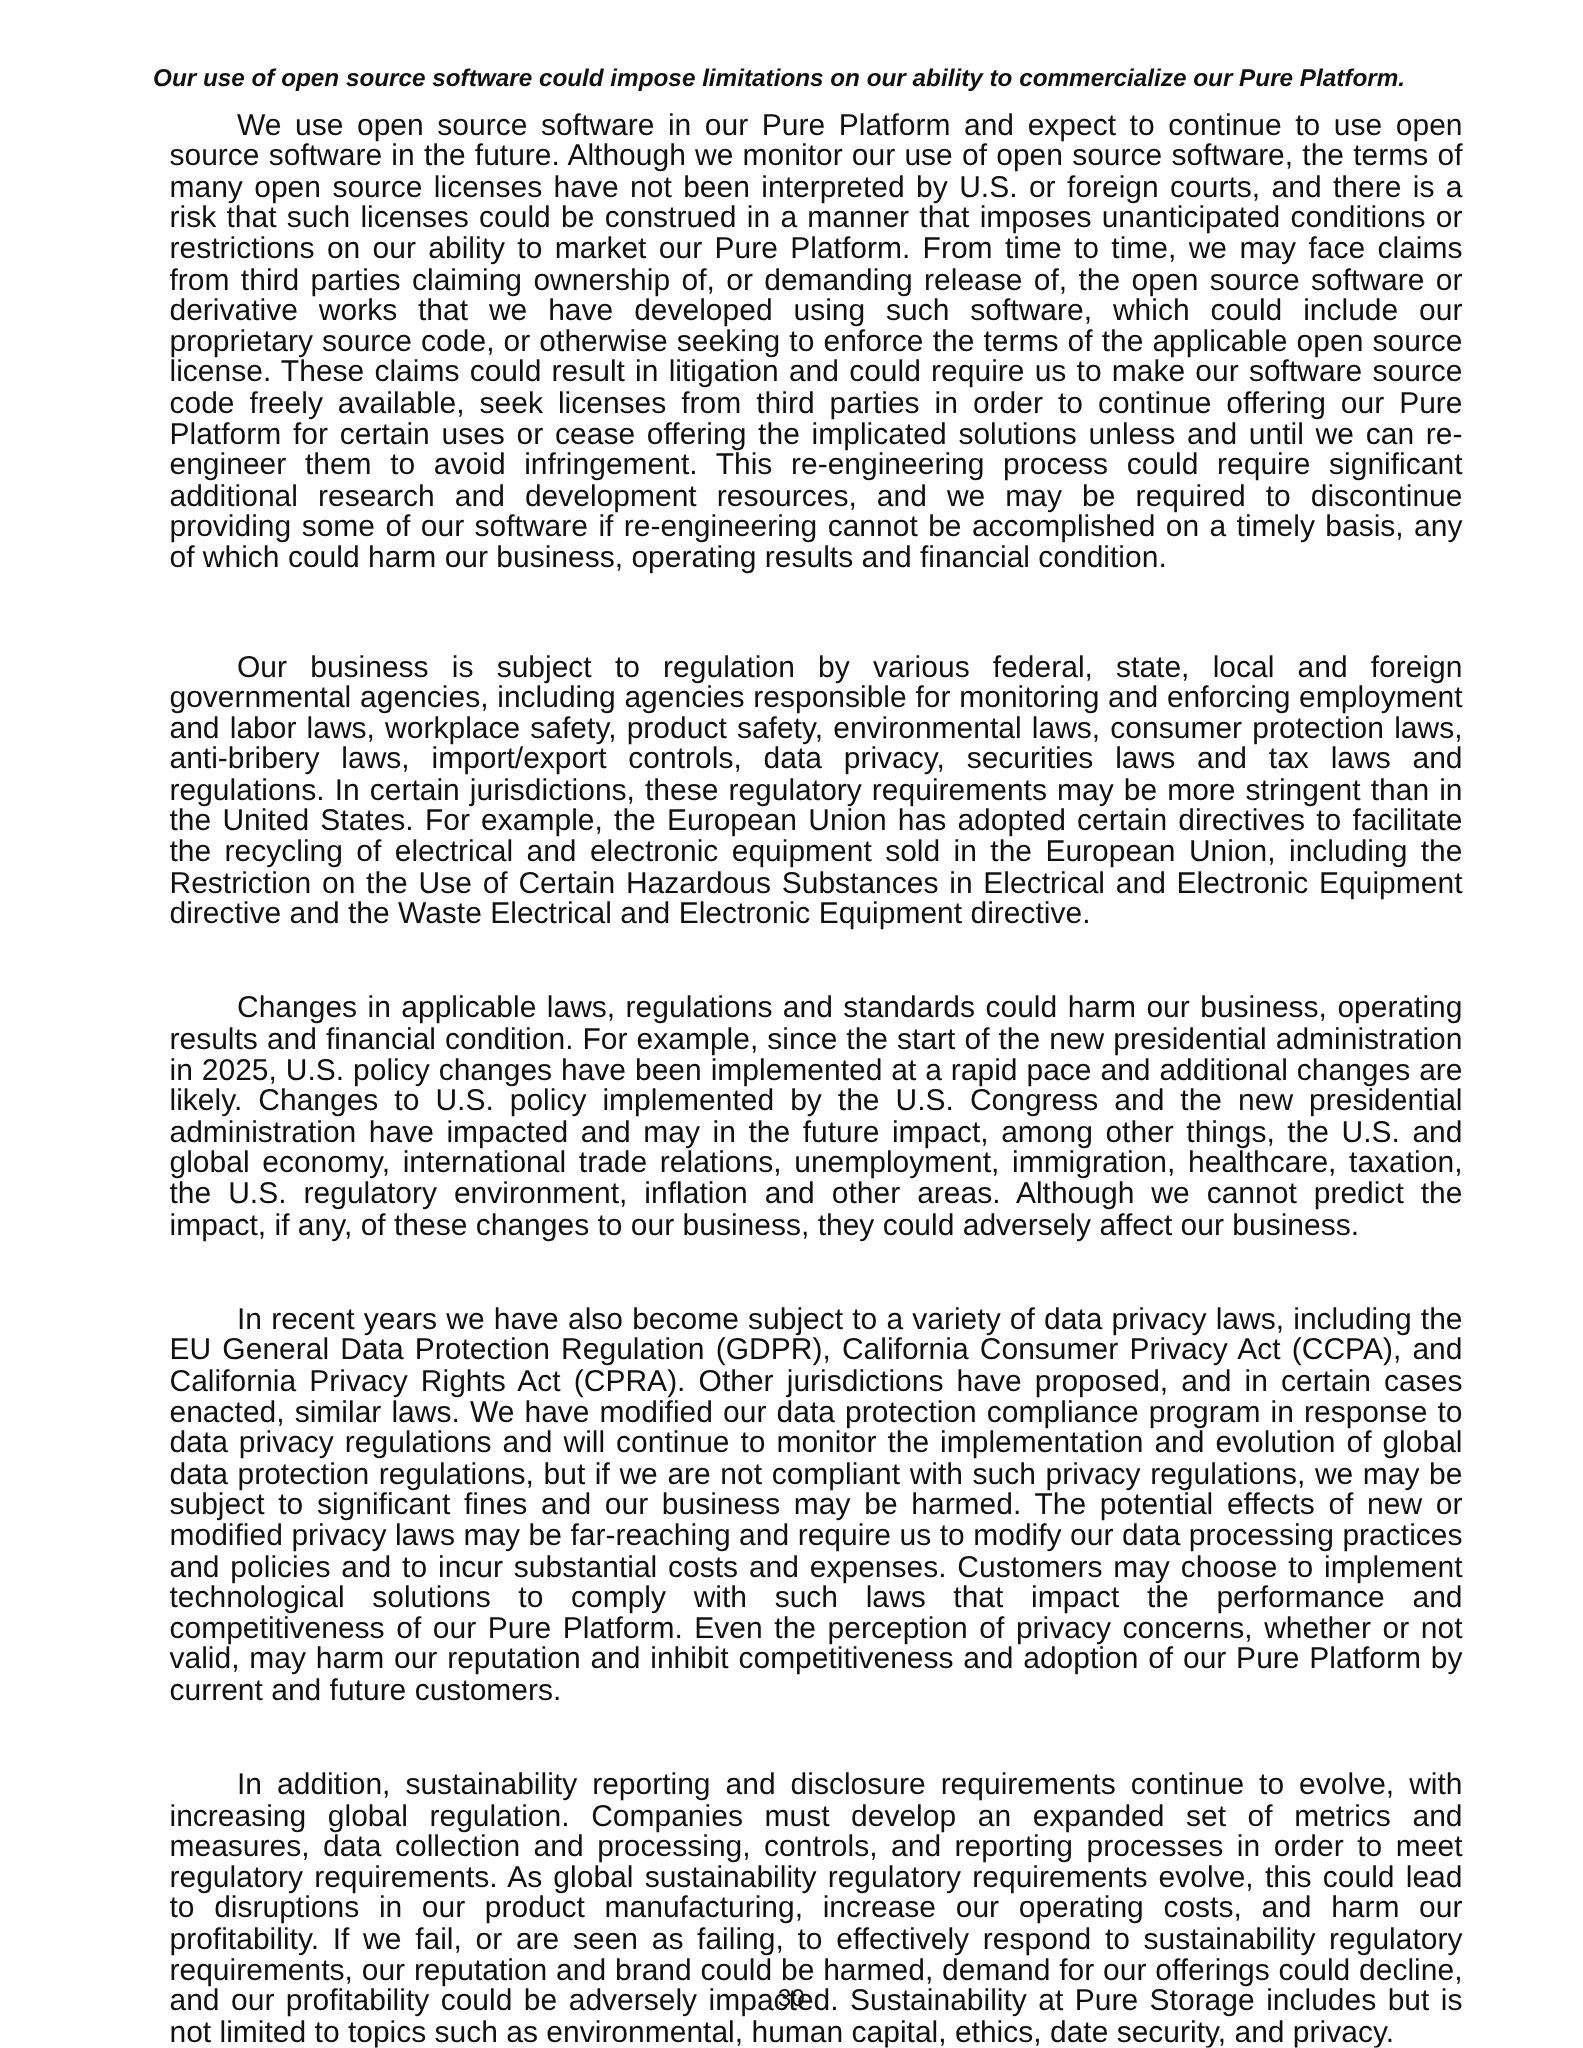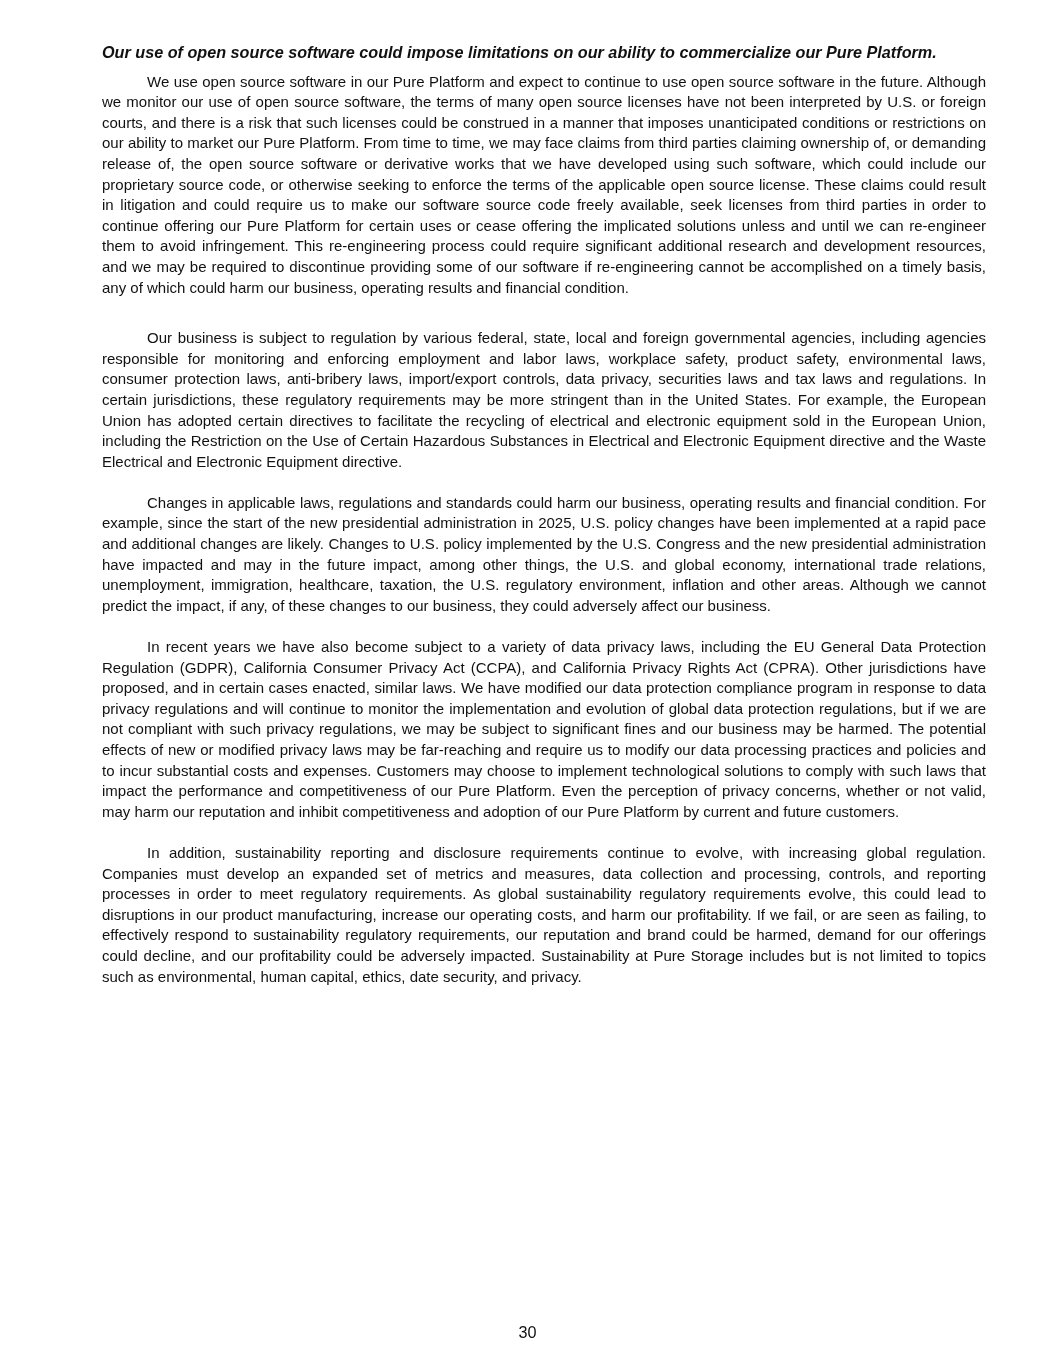--- a/index.html
+++ b/index.html
@@ -23,25 +23,25 @@
     }
     .heading {
       font-weight: bold;
       font-style: italic;
       font-size: 16.2px;
       line-height: 20.6px;
       text-align: justify;
       margin: 0 0 9px 0;
     }
     .para {
-      font-size: 15px;
+      font-size: 20px;
       line-height: 20.6px;
       text-align: justify;
       text-indent: 45px;
-      margin: 0;
+      margin: 11px;
     }
     .gap-lg { height: 30px; }
     .gap-md { height: 20.6px; }
     .page-number {
       position: absolute;
       left: 0;
       width: 1055px;
       top: 1322px;
       text-align: center;
       font-size: 16.2px;

